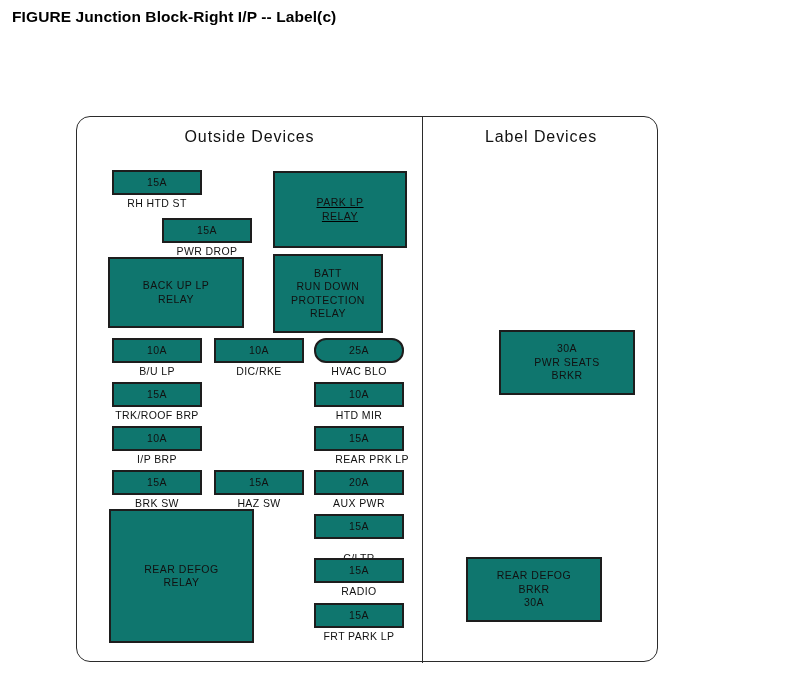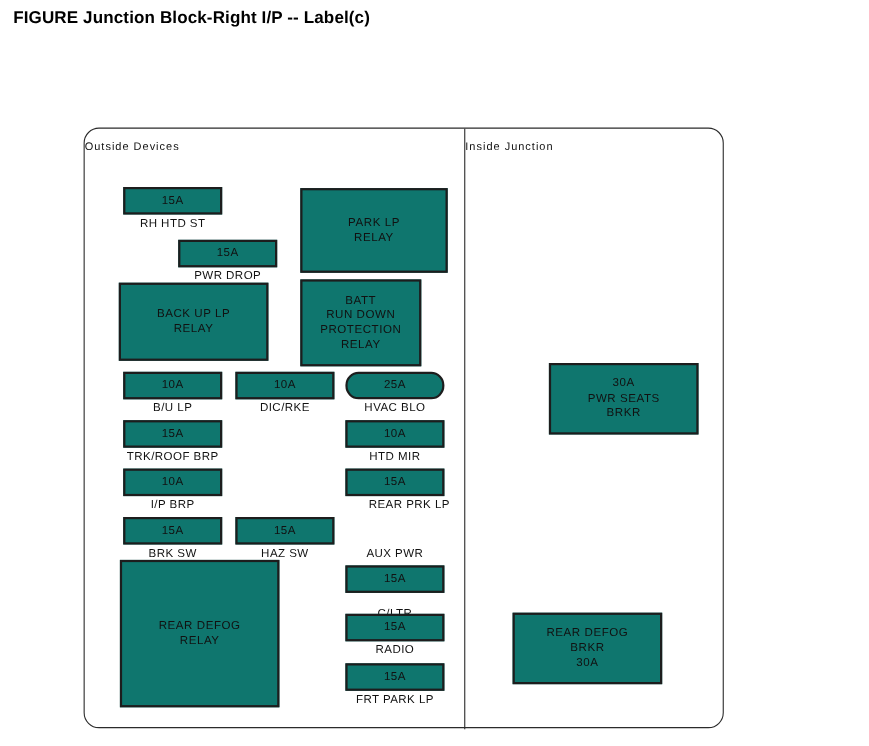--- a/index.html
+++ b/index.html
@@ -45,24 +45,25 @@
     position: absolute;
     left: 345px;
     top: 0px;
     width: 0;
     height: 546px;
     border-left: 1.5px solid #2b2b2b;
   }
 
   .panel-header {
     position: absolute;
-    font-size: 10px;
+    font-size: 16px;
     color: #111111;
     letter-spacing: 0.9px;
     white-space: nowrap;
+    text-align: center;
   }
   #outside-devices-header { left: 0px;   top: 11px; width: 345px; }
   #inside-devices-header  { left: 346px; top: 11px; width: 236px; }
 
   
   .blk {
     position: absolute;
     box-sizing: border-box;
     border: 2.5px solid #1d1d1d;
     background: #0f766e;
@@ -98,21 +99,21 @@
 </head>
 <body>
 
 <div id="figure-title">FIGURE Junction Block-Right I/P -- Label(c)</div>
 
 <div id="junction-block">
 
   <div id="panel-divider"></div>
 
   <div id="outside-devices-header" class="panel-header">Outside  Devices</div>
-  <div id="inside-devices-header" class="panel-header">Inside  Junction</div>
+  <div id="inside-devices-header" class="panel-header">Label  Devices</div>
 
   <div class="blk fuse" style="left:35px;  top:53px;">
     <span class="blk-text">15A</span>
   </div>
   <div class="caption" style="left:35px; top:80px; width:90px;">RH HTD ST</div>
 
   <div class="blk fuse" style="left:85px; top:101px;">
     <span class="blk-text">15A</span>
   </div>
   <div class="caption" style="left:85px; top:128px; width:90px;">PWR DROP</div>
@@ -155,38 +156,41 @@
   <div class="blk fuse" style="left:35px; top:353px;">
     <span class="blk-text">15A</span>
   </div>
   <div class="caption" style="left:35px; top:380px; width:90px;">BRK SW</div>
 
   <div class="blk fuse" style="left:137px; top:353px;">
     <span class="blk-text">15A</span>
   </div>
   <div class="caption" style="left:137px; top:380px; width:90px;">HAZ SW</div>
 
+  <div class="blk fuse" style="left:237px; top:353px;">
+    <span class="blk-text">20A</span>
+  </div>
   <div class="caption" style="left:237px; top:380px; width:90px;">AUX PWR</div>
 
   <div class="blk fuse" style="left:237px; top:397px;">
     <span class="blk-text">15A</span>
   </div>
   <div class="caption" style="left:237px; top:435px; width:90px;">C/LTR</div>
 
   <div class="blk fuse" style="left:237px; top:441px;">
     <span class="blk-text">15A</span>
   </div>
   <div class="caption" style="left:237px; top:468px; width:90px;">RADIO</div>
 
   <div class="blk fuse" style="left:237px; top:486px;">
     <span class="blk-text">15A</span>
   </div>
   <div class="caption" style="left:232px; top:513px; width:100px;">FRT PARK LP</div>
 
-  <div class="blk" style="left:196px; top:54px; width:134px; height:77px;">
+  <div class="blk" style="left:196px; top:54px; width:134px; height:77px;text-decoration:underline;">
     <span class="blk-text">PARK LP
 RELAY</span>
   </div>
 
   <div class="blk" style="left:31px; top:140px; width:136px; height:71px;">
     <span class="blk-text">BACK UP LP
 RELAY</span>
   </div>
 
   <div class="blk" style="left:196px; top:137px; width:110px; height:79px;">

